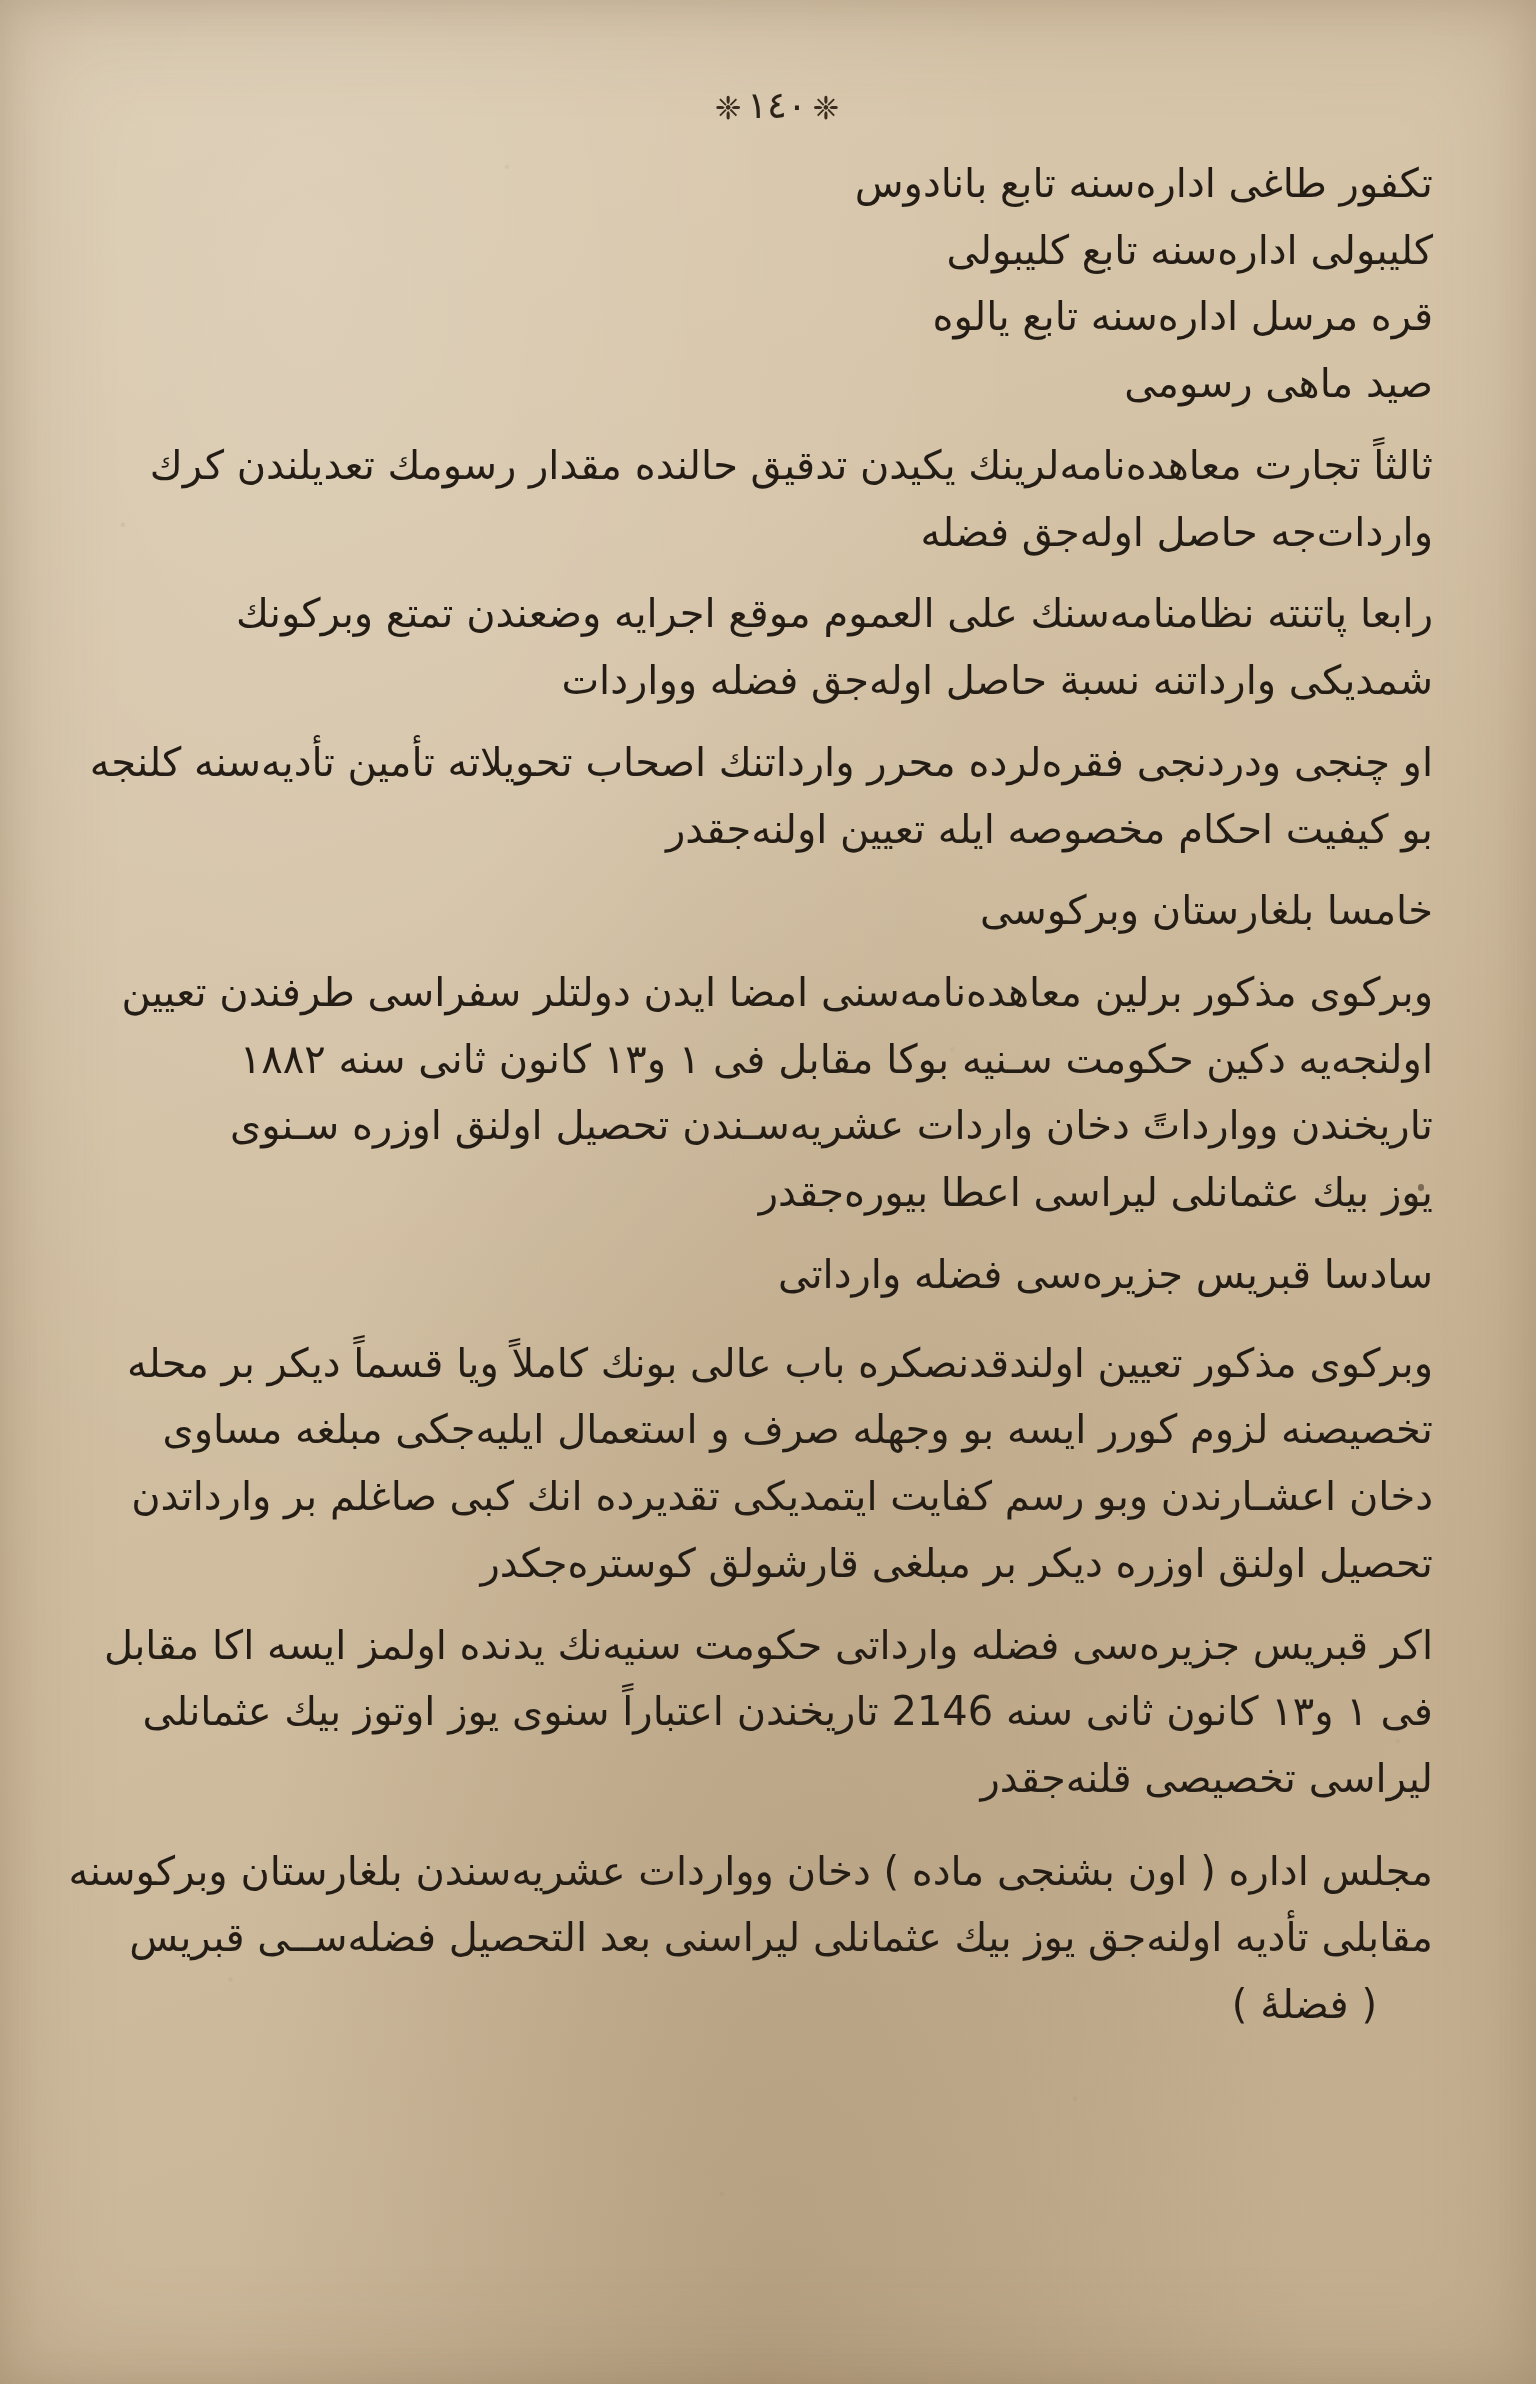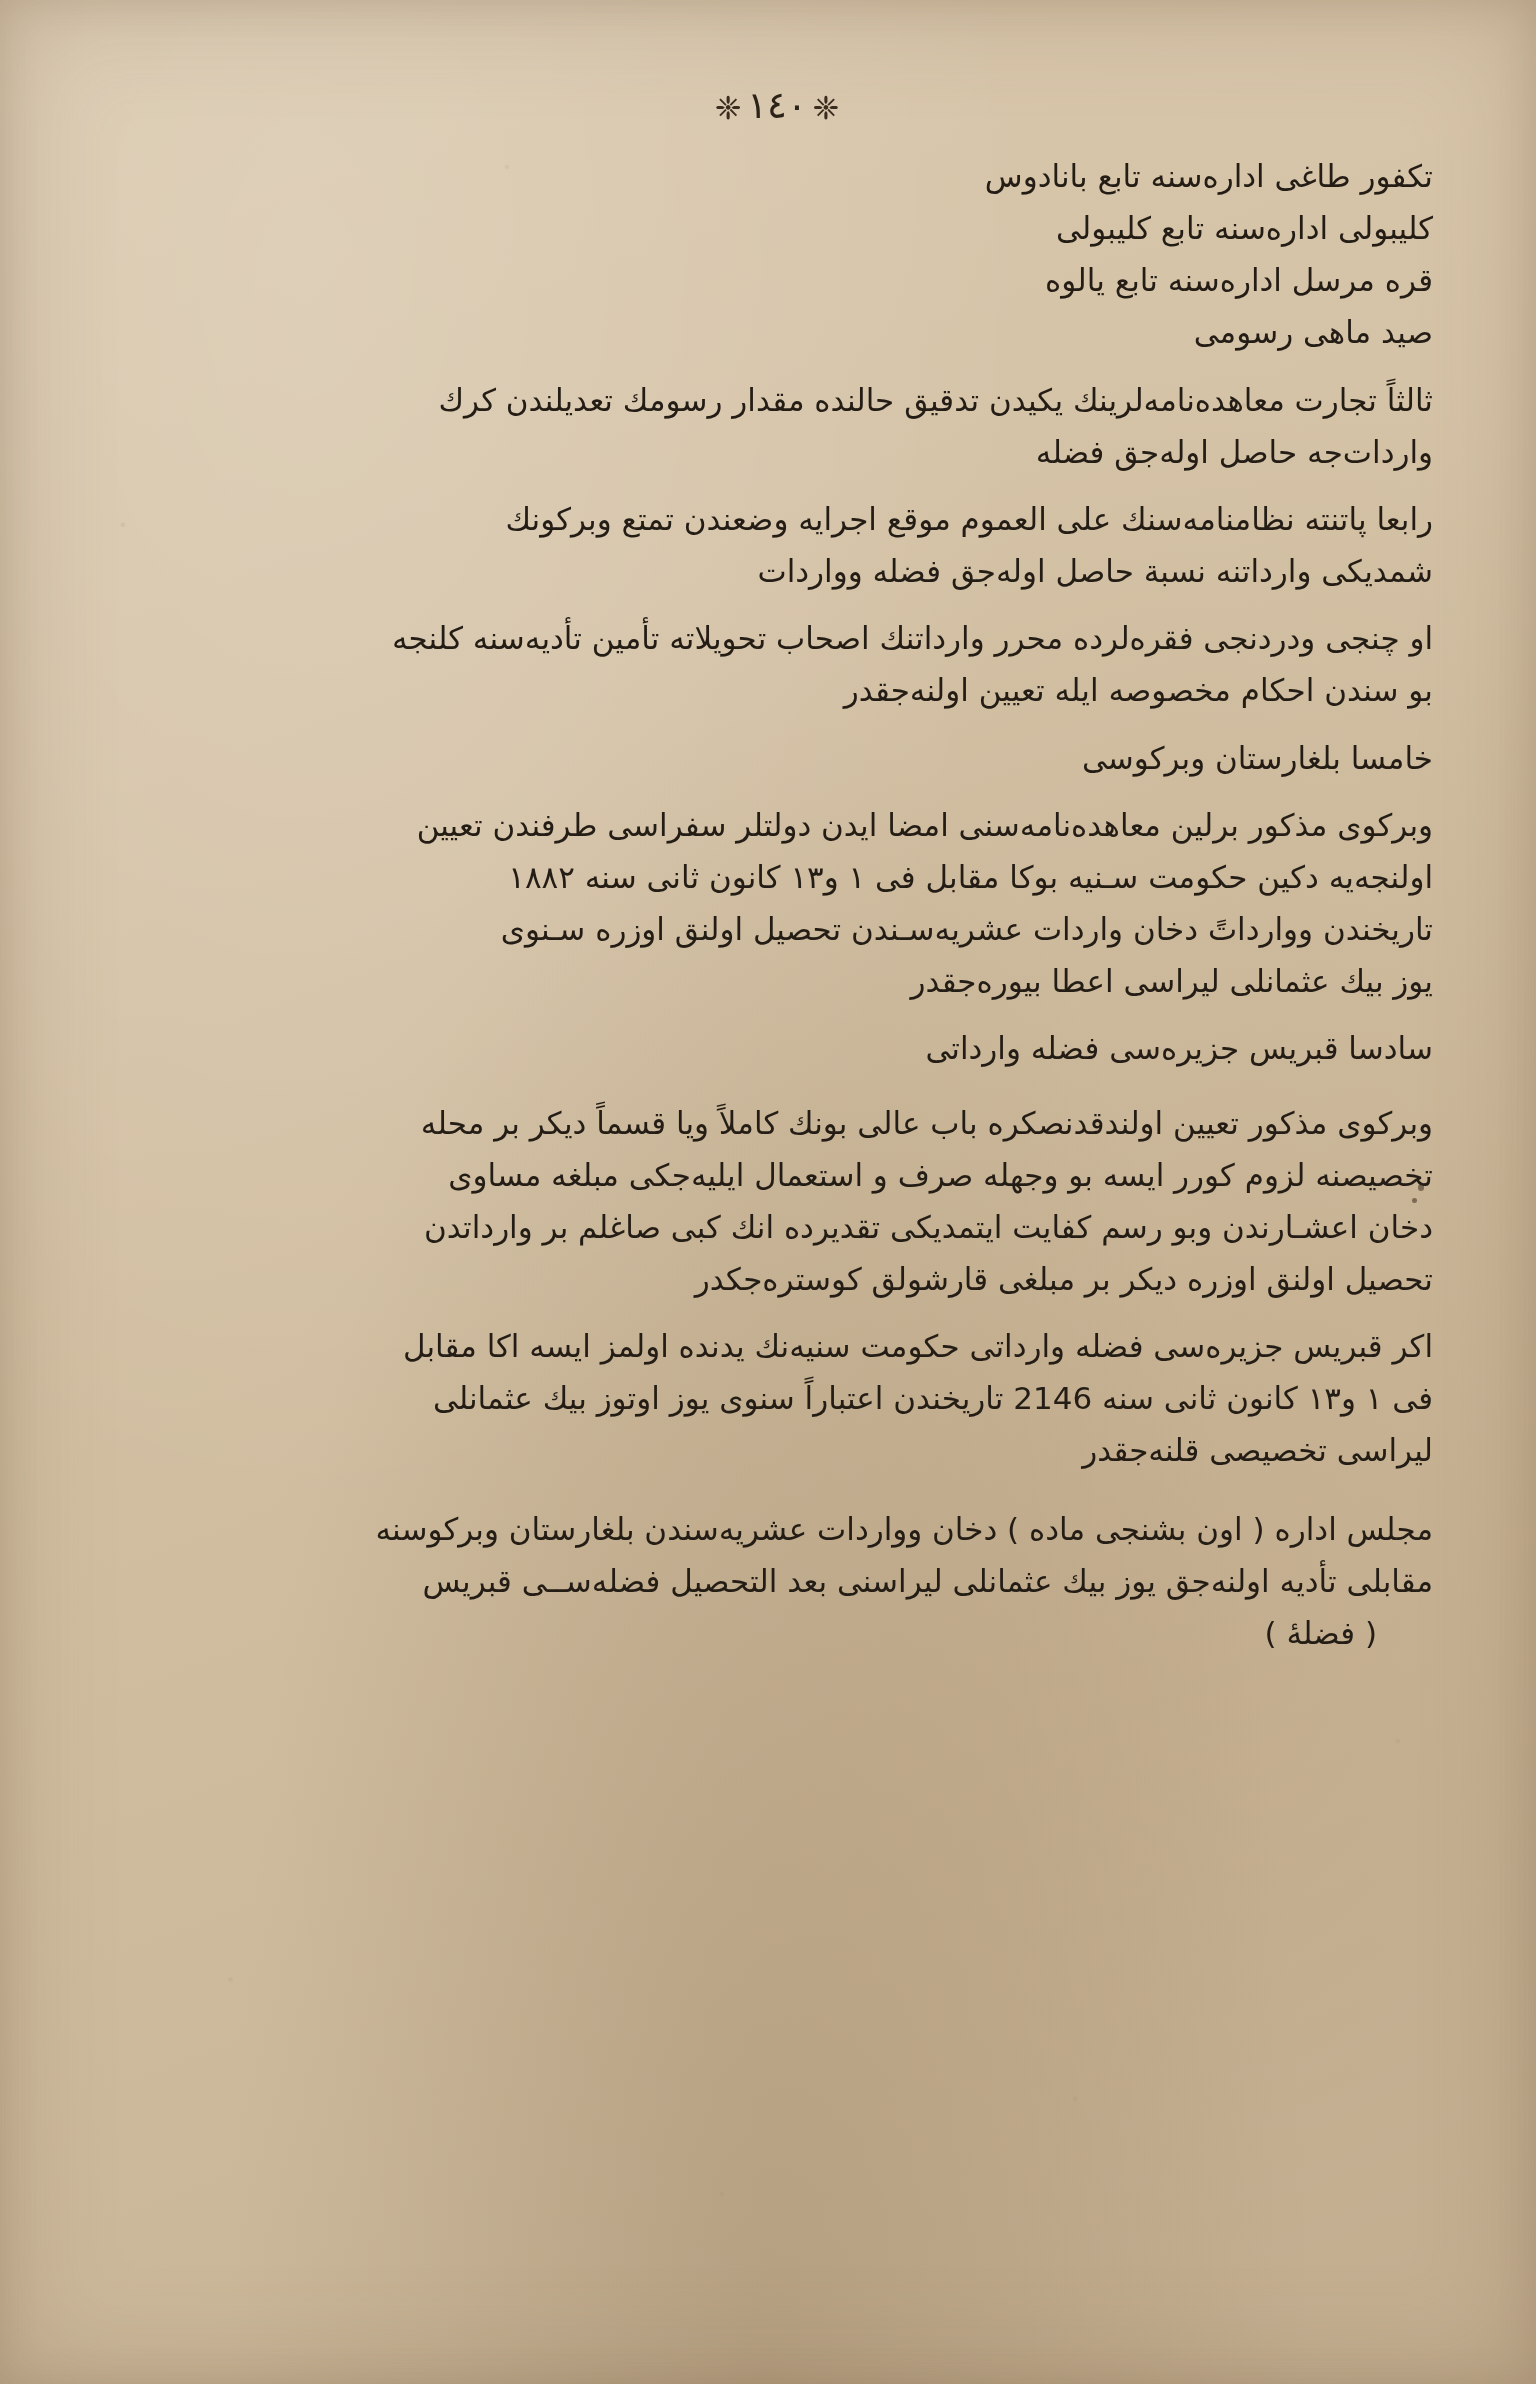--- a/index.html
+++ b/index.html
@@ -64,21 +64,21 @@
     margin: 28px 0 24px 0;
     font-family: "DejaVu Sans", sans-serif;
   }
   .page-number .orn {
     font-size: 32px;
     color: #3a2d1f;
     vertical-align: middle;
     padding: 0 5.6px;
   }
   .body-text {
-    font-size: 31px;
+    font-size: 40px;
     line-height: 1.62;
     color: #241d15;
     text-align: justify;
     text-justify: inter-word;
   }
   .line {
     display: block;
     white-space: nowrap;
     margin-bottom: 1.9px;
   }
@@ -124,21 +124,21 @@
         <span class="line l-right">واردات‌جه حاصل اوله‌جق فضله</span>
       </div>
 
       <div class="blk">
         <span class="line l-right">رابعا    پاتنته نظامنامه‌سنك على العموم موقع اجرايه وضعندن تمتع وبركونك</span>
         <span class="line l-right">شمديكى وارداتنه نسبة حاصل اوله‌جق فضله وواردات</span>
       </div>
 
       <div class="blk">
         <span class="line l-right">او چنجى ودردنجى فقره‌لرده محرر وارداتنك اصحاب تحويلاته تأمين تأديه‌سنه كلنجه</span>
-        <span class="line l-right">بو سندن احكام مخصوصه ايله تعيين اولنه‌جقدر</span>
+        <span class="line l-right">بو كيفيت احكام مخصوصه ايله تعيين اولنه‌جقدر</span>
       </div>
 
       <div class="blk">
         <span class="line l-right">خامسا    بلغارستان وبركوسى</span>
       </div>
 
       <div class="blk">
         <span class="line l-right">وبركوى مذكور برلين معاهده‌نامه‌سنى امضا ايدن دولتلر سفراسى طرفندن تعيين</span>
         <span class="line l-right">اولنجه‌يه دكين حكومت سـنيه بوكا مقابل فى ١ و١٣ كانون ثانى سنه ١٨٨٢</span>
         <span class="line l-right">تاريخندن ووارداتً دخان واردات عشريه‌سـندن تحصيل اولنق اوزره سـنوى</span>

